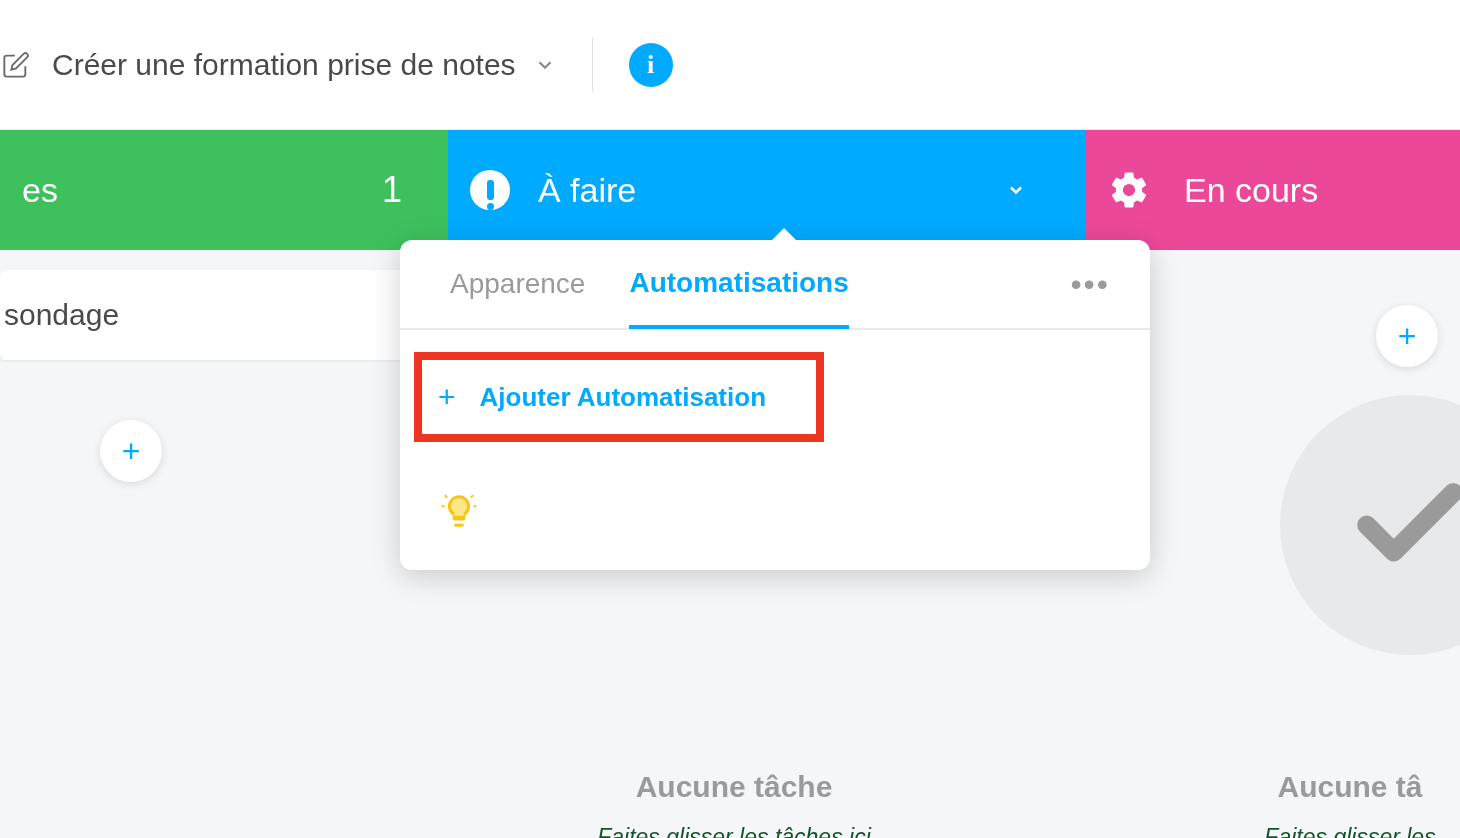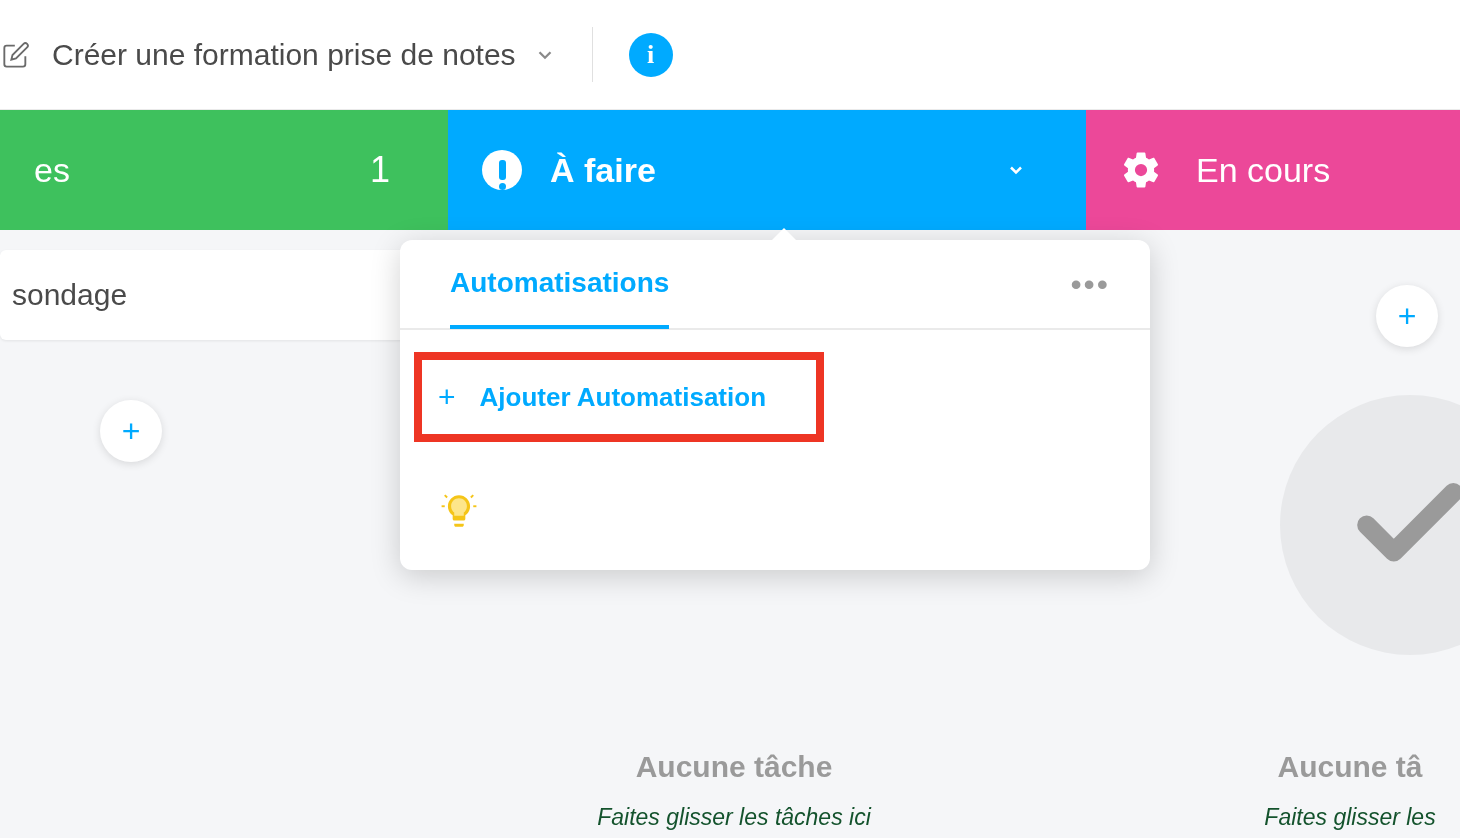--- a/index.html
+++ b/index.html
@@ -10,21 +10,21 @@
     }
     body {
       background: #f5f6f8;
       width: 1460px;
       height: 838px;
       overflow: hidden;
       position: relative;
     }
     .top-bar {
       background: #ffffff;
-      height: 110px;
+      height: 130px;
       display: flex;
       align-items: center;
       padding-left: 0;
       border-bottom: 1px solid #eaeaea;
     }
     .edit-icon {
       margin-left: 2px;
       width: 28px;
       height: 28px;
     }
@@ -57,21 +57,21 @@
       font-weight: 700;
       font-family: Georgia, serif;
     }
     .columns-row {
       display: flex;
       height: 120px;
     }
     .col {
       display: flex;
       align-items: center;
-      padding: 0 34px;
+      padding: 0 22px;
       color: white;
       font-size: 34px;
       font-weight: 500;
       position: relative;
     }
     .col-green {
       background: #3ec15d;
       width: 448px;
       justify-content: space-between;
     }
@@ -79,21 +79,20 @@
       font-size: 34px;
     }
     .col-green-count {
       font-size: 36px;
       font-weight: 400;
       margin-right: 24px;
     }
     .col-blue {
       background: #00aaff;
       width: 638px;
-      font-weight: bold;
     }
     .col-blue-icon {
       width: 40px;
       height: 40px;
       background: white;
       border-radius: 50%;
       display: flex;
       align-items: center;
       justify-content: center;
       margin-right: 28px;
@@ -129,21 +128,21 @@
     .content-area {
       position: relative;
       height: calc(838px - 230px);
     }
     .card-sondage {
       background: white;
       width: 448px;
       height: 90px;
       display: flex;
       align-items: center;
-      padding-left: 12px;
+      padding-left: 4px;
       font-size: 30px;
       color: #4a4a4a;
       border-radius: 6px;
       box-shadow: 0 1px 3px rgba(0,0,0,0.08);
       margin-top: 20px;
     }
     .add-circle {
       width: 62px;
       height: 62px;
       background: white;
@@ -352,20 +351,21 @@
 
 <div class="big-check-circle">
   <svg width="130" height="130" viewBox="0 0 24 24" fill="none" stroke="#9a9a9a" stroke-width="3.5" stroke-linecap="round" stroke-linejoin="round">
     <polyline points="20 6 9 17 4 12"></polyline>
   </svg>
 </div>
 
 <div class="dropdown-panel">
   <div class="dropdown-arrow"></div>
   <div class="tabs-row">
+    <div class="tab tab-inactive">Apparence</div>
     <div class="tab tab-active">Automatisations</div>
     <div class="more-dots">•••</div>
   </div>
   <div class="add-automation-wrap">
     <div class="add-automation-btn">
       <span class="add-automation-plus">+</span>
       <span class="add-automation-text">Ajouter Automatisation</span>
     </div>
   </div>
   <div class="hint-row">

